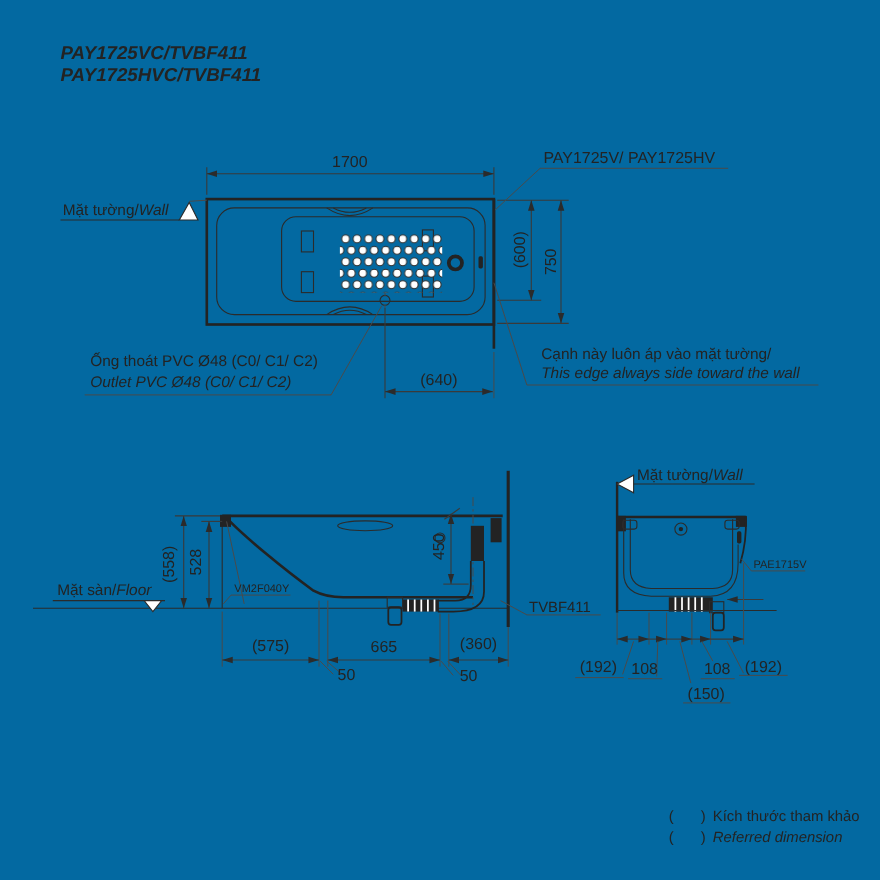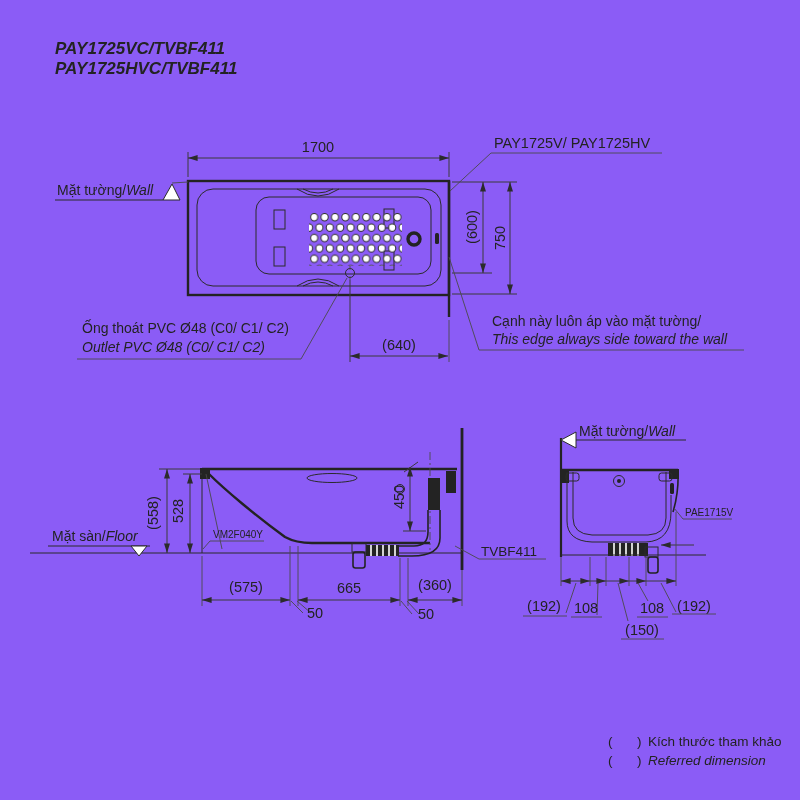--- a/index.html
+++ b/index.html
@@ -1,16 +1,16 @@
 <!DOCTYPE html>
 <html><head>
 <meta charset="utf-8">
 <style>
   html,body{margin:0;padding:0;background:#ffffff;}
-  .page{position:relative;width:800px;height:800px;background:#8b5cf6;overflow:hidden;
+  .page{position:relative;width:800px;height:800px;background:#0369a1;overflow:hidden;
         font-family:"Liberation Sans", sans-serif;}
   svg{position:absolute;left:0;top:0;}
   svg text{fill:#232323;font-family:"Liberation Sans", sans-serif;}
   .ln{stroke:#2b2b2b;stroke-width:1;fill:none;}
   .bold{stroke:#232323;stroke-width:2.4;fill:none;}
   .med{stroke:#232323;stroke-width:1.6;fill:none;}
   .thin{stroke:#4a4a4a;stroke-width:0.9;fill:none;}
   .dim{stroke:#3a3a3a;stroke-width:1;fill:none;}
   .filldark{fill:#232323;stroke:none;}
   .t-title{font-size:17px;font-weight:bold;font-style:italic;}

